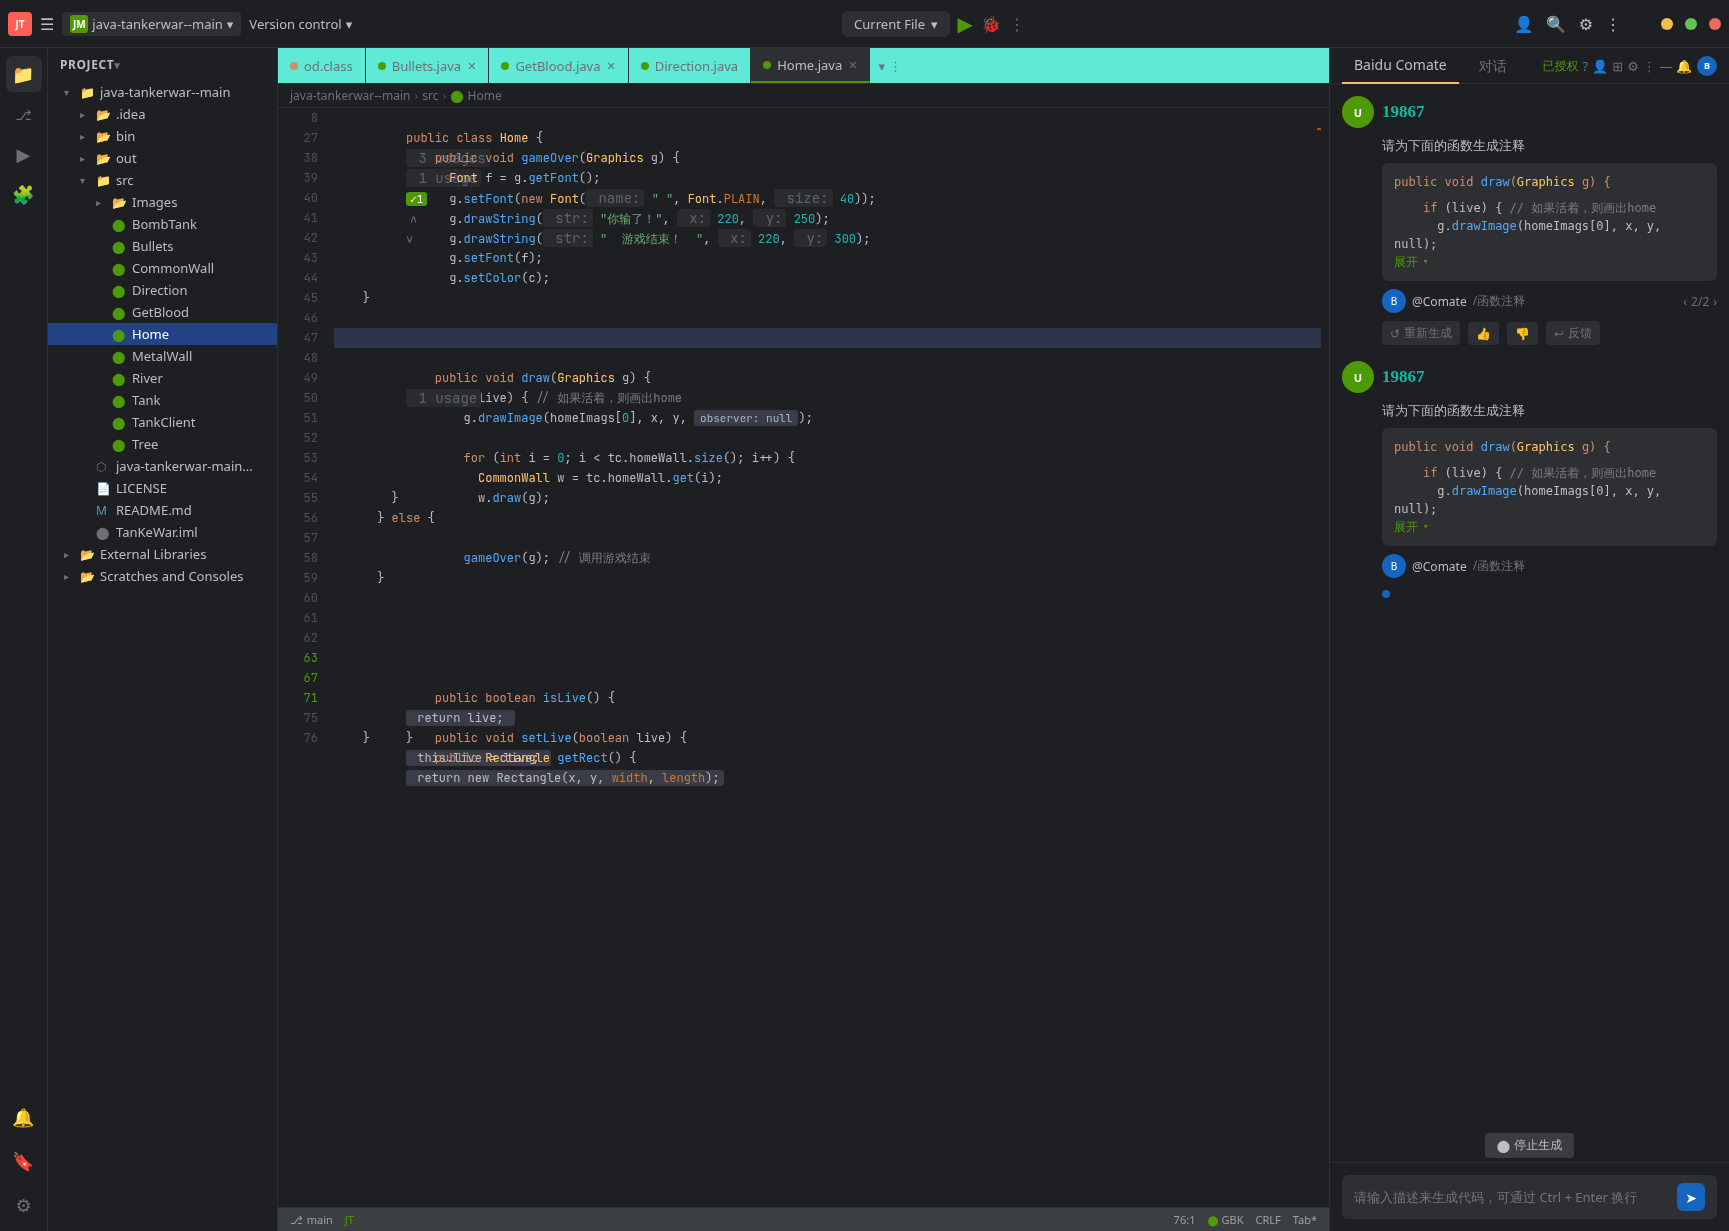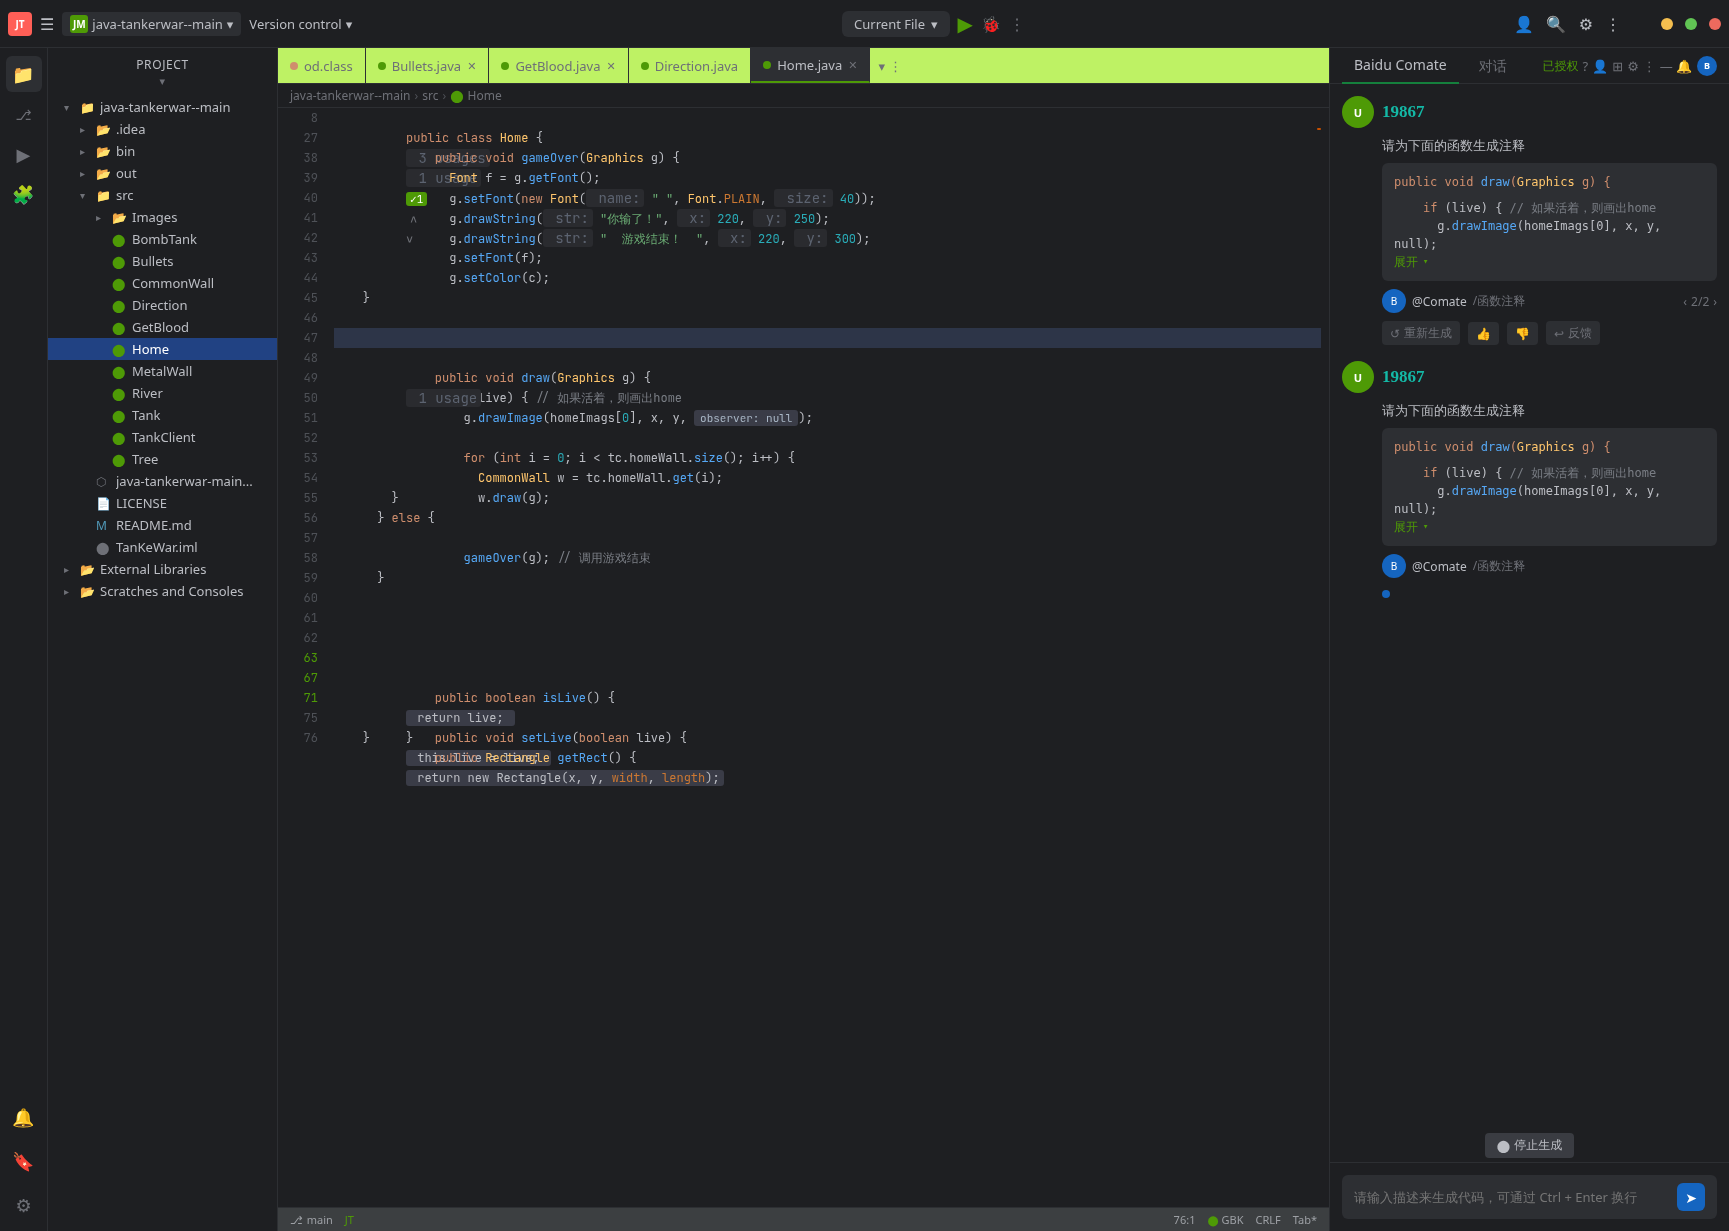--- a/index.html
+++ b/index.html
@@ -108,28 +108,27 @@
       background: #1e1f22;
       border-right: 1px solid #2d2f33;
       display: flex;
       flex-direction: column;
       flex-shrink: 0;
       overflow: hidden;
     }
     .sidebar-header {
       padding: 8px 12px;
       font-size: 12px;
-      font-weight: 400;
+      font-weight: 700;
       color: #bcbec4;
       text-transform: uppercase;
       letter-spacing: 0.05em;
       display: flex;
       align-items: center;
       justify-content: flex-start;
-      flex-direction: column;
     }
     .sidebar-tree {
       flex: 1;
       overflow-y: auto;
       overflow-x: hidden;
     }
     .sidebar-tree::-webkit-scrollbar { width: 4px; }
     .sidebar-tree::-webkit-scrollbar-thumb { background: #3a3c42; }
     .tree-item {
       display: flex;
@@ -152,21 +151,21 @@
       flex: 1;
       display: flex;
       flex-direction: column;
       overflow: hidden;
       background: #1e1f22;
     }
 
     
     .tab-bar {
       height: 36px;
-      background: #bef264;
+      background: #5eead4;
       display: flex;
       align-items: stretch;
       border-bottom: 1px solid #2d2f33;
       flex-shrink: 0;
       overflow: hidden;
     }
     .tab {
       display: flex;
       align-items: center;
       padding: 0 12px;
@@ -294,21 +293,21 @@
       padding: 0 12px;
       height: 36px;
       display: flex;
       align-items: center;
       font-size: 14px;
       cursor: pointer;
       color: #6e7077;
     }
     .panel-tab.active {
       color: #bcbec4;
-      border-bottom: 2px solid #15803d;
+      border-bottom: 2px solid #fdba74;
     }
     .panel-header-right {
       margin-left: auto;
       display: flex;
       align-items: center;
       gap: 4px;
       color: #6e7077;
     }
     .chat-area {
       flex: 1;

